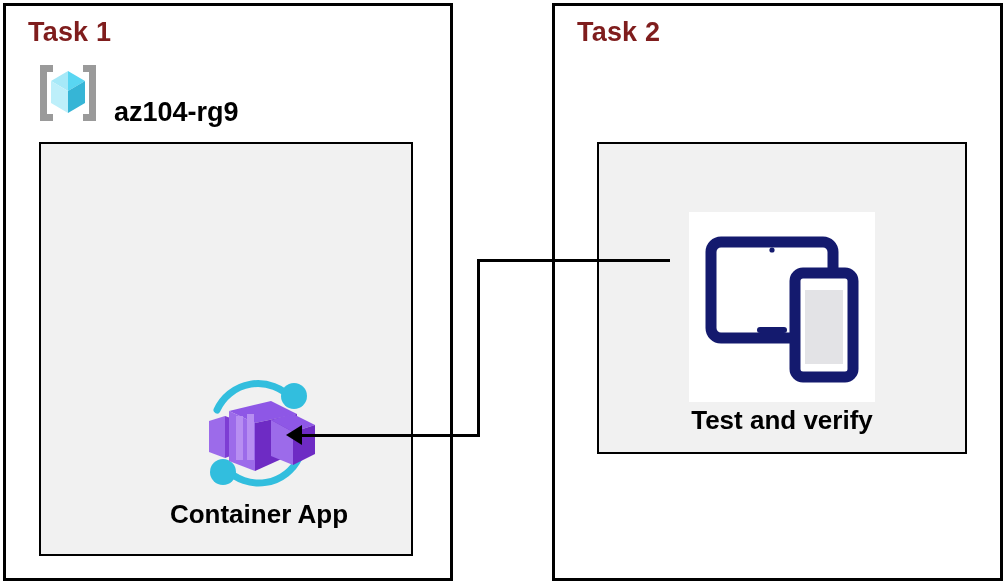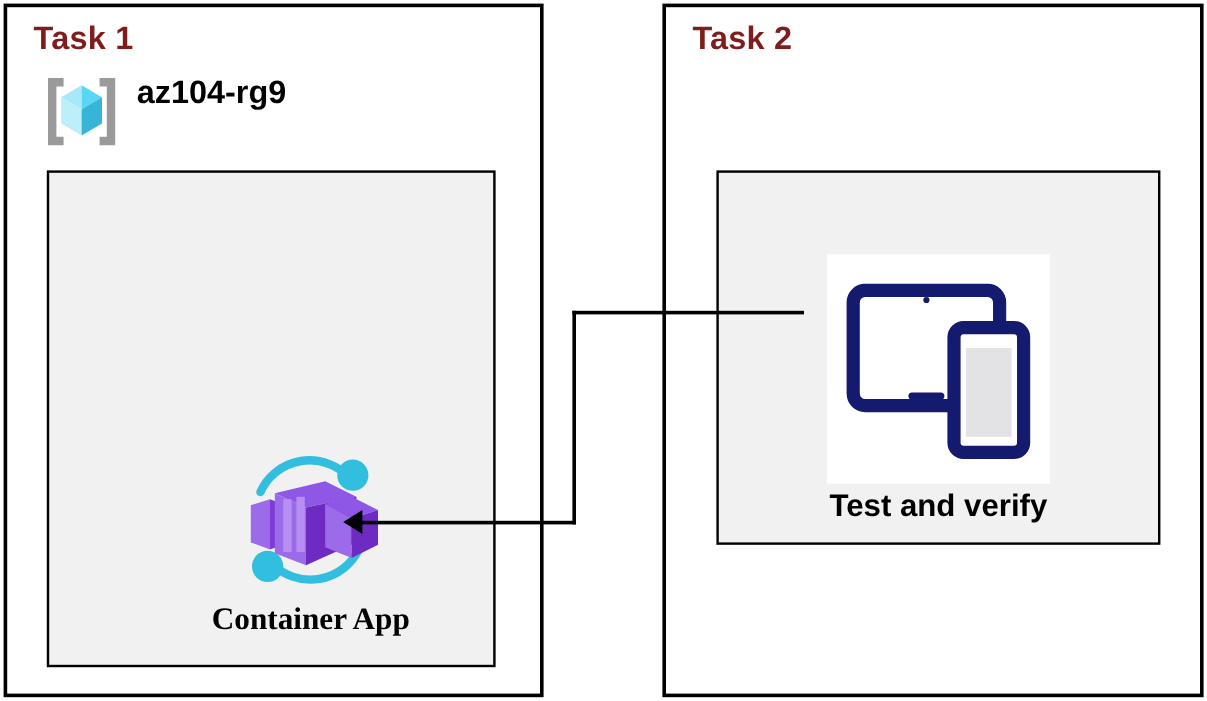--- a/index.html
+++ b/index.html
@@ -38,21 +38,21 @@
   }
   #task1-title { left: 28px;  top: 17px; }
   #task2-title { left: 577px; top: 17px; }
 
   
   #rg-row {
     position: absolute;
     left: 34px;
     top: 62px;
     display: flex;
-    align-items: flex-start;
+    align-items: flex-end;
     gap: 12px;
   }
   #rg-label {
     font-size: 27px;
     font-weight: bold;
     color: #000000;
     white-space: nowrap;
   }
 
   
@@ -76,21 +76,21 @@
     font-size: 26px;
     font-weight: bold;
     color: #000000;
     text-align: center;
     line-height: 1.12;
     white-space: pre-line;
     margin-top: 4px;
   }
 
   #node-cae { left: 39px; top: 152px; width: 374px; }
-  #node-ca  { left: 39px; top: 376px; width: 440px; font-family: Liberation Serif, serif; }
+  #node-ca  { left: 39px; top: 376px; width: 440px; }
   #node-tv  { left: 597px; top: 168px; width: 370px; margin-top: 44px; }
 
   .icon-white-bg {
     background: #ffffff;
   }
 
   
   .conn {
     position: absolute;
     background: #000000;

